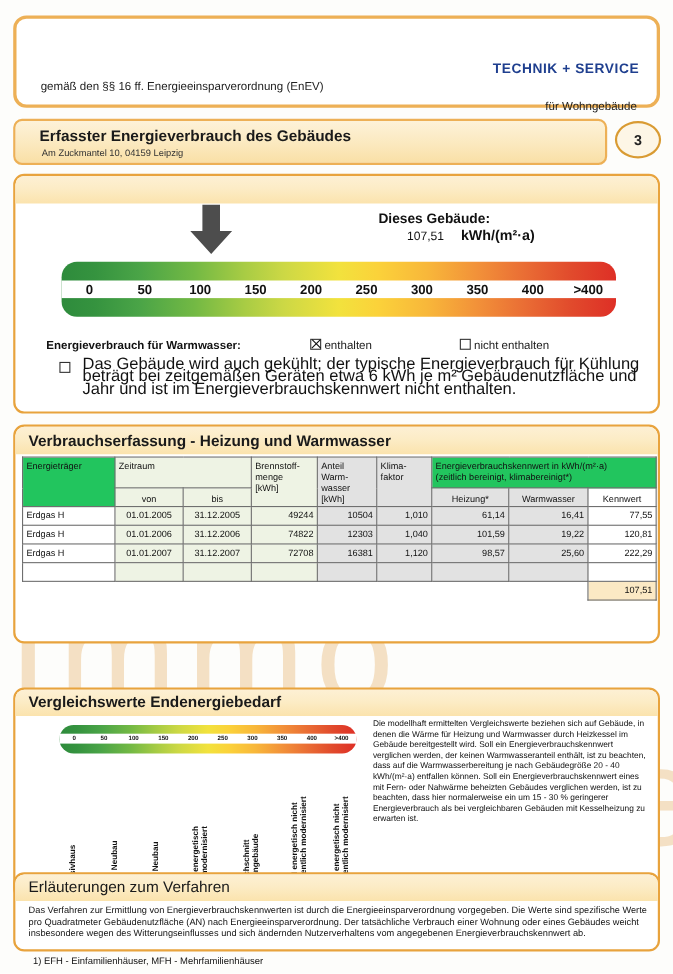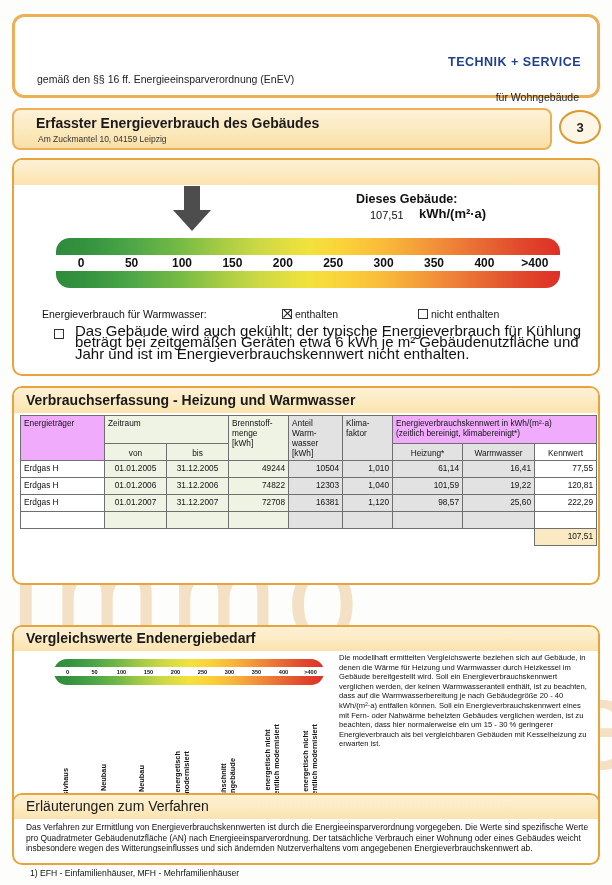--- a/index.html
+++ b/index.html
@@ -104,21 +104,21 @@
   #kennwertPanel{left:12px;top:158px;width:588px;height:218px;}
   #kennwertHdr{
     position:absolute;left:0;top:0;width:100%;height:25px;
   }
   #kennwertTitle{
     position:absolute;left:12px;top:4px;
     font-size:14px;font-weight:bold;
   }
   #diesesLabel{
     position:absolute;left:330px;top:32px;
-    font-size:12.5px;font-weight:bold;color:#111;margin-left:12px;
+    font-size:12.5px;font-weight:bold;color:#111;
   }
   #kennValue{
     position:absolute;left:356px;top:49px;
     font-size:11px;color:#111;
   }
   #kennUnit{
     position:absolute;left:405px;top:46px;
     font-size:13px;font-weight:bold;color:#111;
   }
   #bigArrow{
@@ -142,21 +142,21 @@
     display:flex;align-items:center;
   }
   .scaleTicks span{
     position:absolute;
     font-weight:bold;color:#111;
     transform:translateX(-50%);
   }
 
   
   #wwRow{position:absolute;left:14px;top:148px;width:560px;}
-  #wwLabel{position:absolute;left:14px;top:0;font-size:10.5px;color:#111;}
+  #wwLabel{position:absolute;left:14px;top:0;font-size:10.5px;color:#111;font-weight:bold;}
   .cb{
     display:inline-block;width:10px;height:10px;
     border:1.4px solid #333;background:#fff;
     box-sizing:border-box;vertical-align:-1px;position:relative;
   }
   .cb.checked::before,.cb.checked::after{
     content:"";position:absolute;left:-1px;top:3.1px;
     width:11px;height:1.4px;background:#111;
   }
   .cb.checked::before{transform:rotate(45deg);}
@@ -180,21 +180,21 @@
     table-layout:fixed;
   }
   table.vt td,table.vt th{
     border:0.8px solid #6f6f6f;
     padding:2px 3px;
     font-weight:normal;
     vertical-align:top;
     box-sizing:border-box;
   }
   table.vt th{text-align:left;height:16px;}
-  .hdr-cell{background:#f0abfc;}
+  .hdr-cell{background:#22c55e;}
   .ctr{text-align:center;}
   .rt{text-align:right;}
   .shade-green{background:#eef3e4;}
   .shade-gray{background:#e2e2e2;}
   .shade-amber{background:#fbe9c4;}
   .datarow td{height:17px;vertical-align:middle;}
   .subhdr td{height:15px;vertical-align:bottom;text-align:center;}
   .noline{border:none !important;}
 
   

